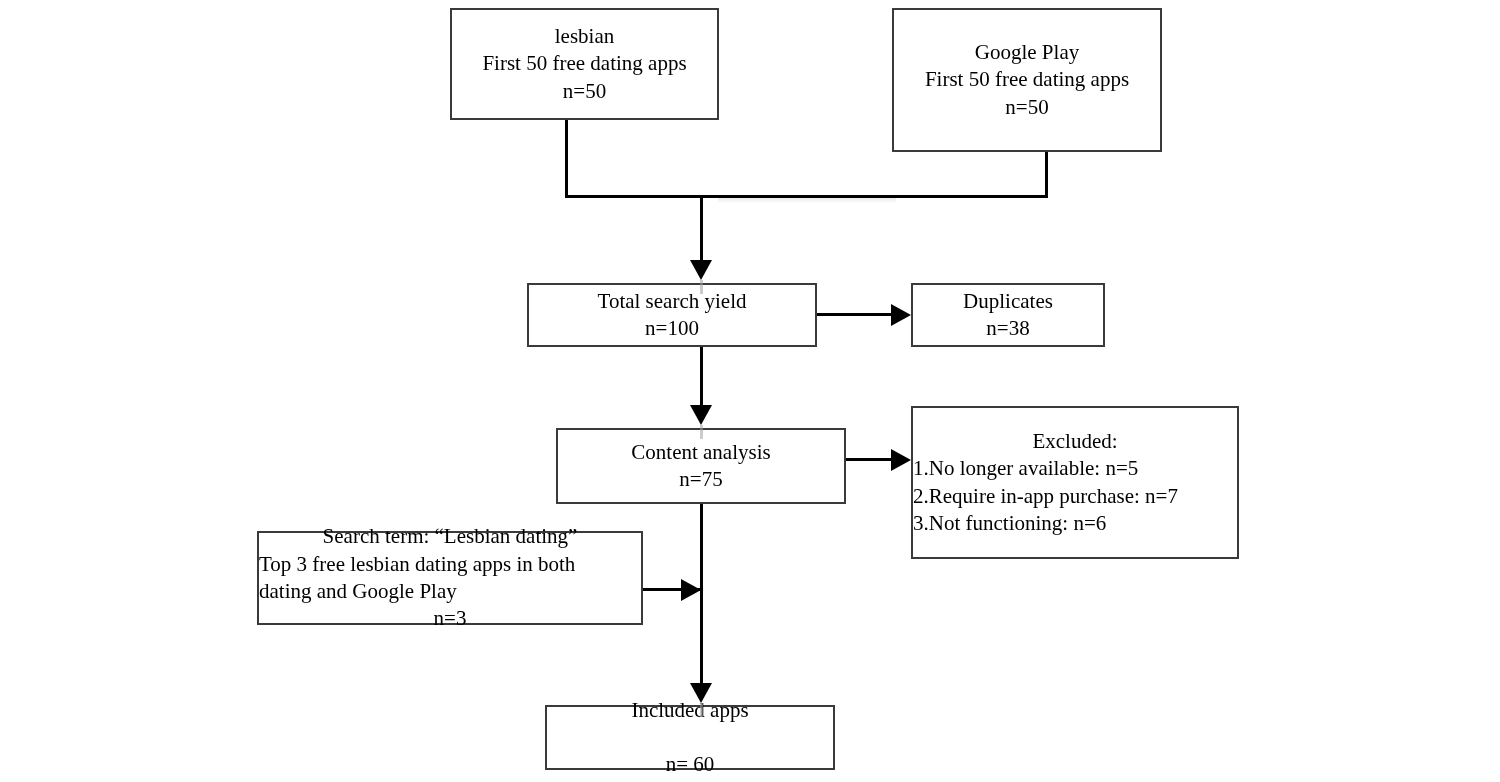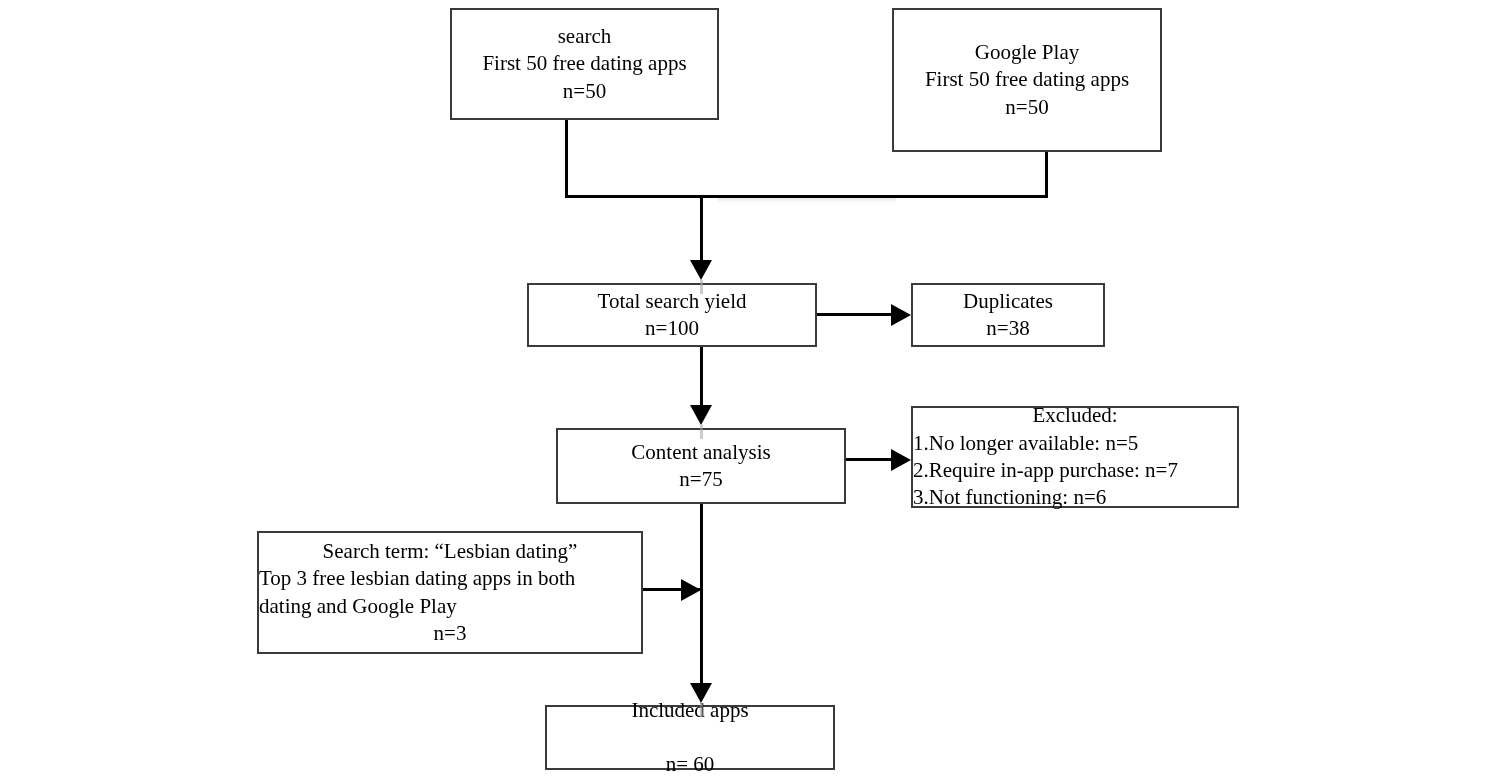--- a/index.html
+++ b/index.html
@@ -79,21 +79,21 @@
     background: rgba(160,160,160,0.55);
     z-index: 4;
   }
 </style>
 </head>
 <body>
 
 <div id="canvas">
 
   <div class="node" style="left:450px; top:8px; width:269px; height:112px;">
-    <span class="ln ctr">search</span>
+    <span class="ln ctr">lesbian</span>
     <span class="ln ctr">First 50 free dating apps</span>
     <span class="ln ctr">n=50</span>
   </div>
 
   <div class="node" style="left:892px; top:8px; width:270px; height:144px;">
     <span class="ln ctr">Google Play</span>
     <span class="ln ctr">First 50 free dating apps</span>
     <span class="ln ctr">n=50</span>
   </div>
 
@@ -124,28 +124,28 @@
   <div class="ghost-tail" style="left:700px; top:425px; height:14px;"></div>
 
   <div class="node" style="left:527px; top:428px; width:290px; height:76px;margin-left:29px;">
     <span class="ln ctr">Content analysis</span>
     <span class="ln ctr">n=75</span>
   </div>
 
   <div class="hline" style="left:817px; top:458px; width:77px;"></div>
   <div class="arrowhead-right" style="left:891px; top:449px;"></div>
 
-  <div class="node" style="left:911px; top:406px; width:328px; height:102px;">
+  <div class="node" style="left:911px; top:406px; width:328px; height:153px;">
     <span class="ln ctr">Excluded:</span>
     <span class="ln lft">1.No longer available: n=5</span>
     <span class="ln lft">2.Require in-app purchase: n=7</span>
     <span class="ln lft">3.Not functioning: n=6</span>
   </div>
 
-  <div class="node" style="left:257px; top:531px; width:386px; height:123px;">
+  <div class="node" style="left:257px; top:531px; width:386px; height:94px;">
     <span class="ln ctr">Search term: “Lesbian dating”</span>
     <span class="ln lft">Top 3 free lesbian dating apps in both</span>
     <span class="ln lft">dating and Google Play</span>
     <span class="ln ctr">n=3</span>
   </div>
 
   <div class="hline" style="left:643px; top:588px; width:58px;"></div>
   <div class="arrowhead-right" style="left:681px; top:579px;"></div>
 
   <div class="vline" style="left:700px; top:492px; height:193px;"></div>

